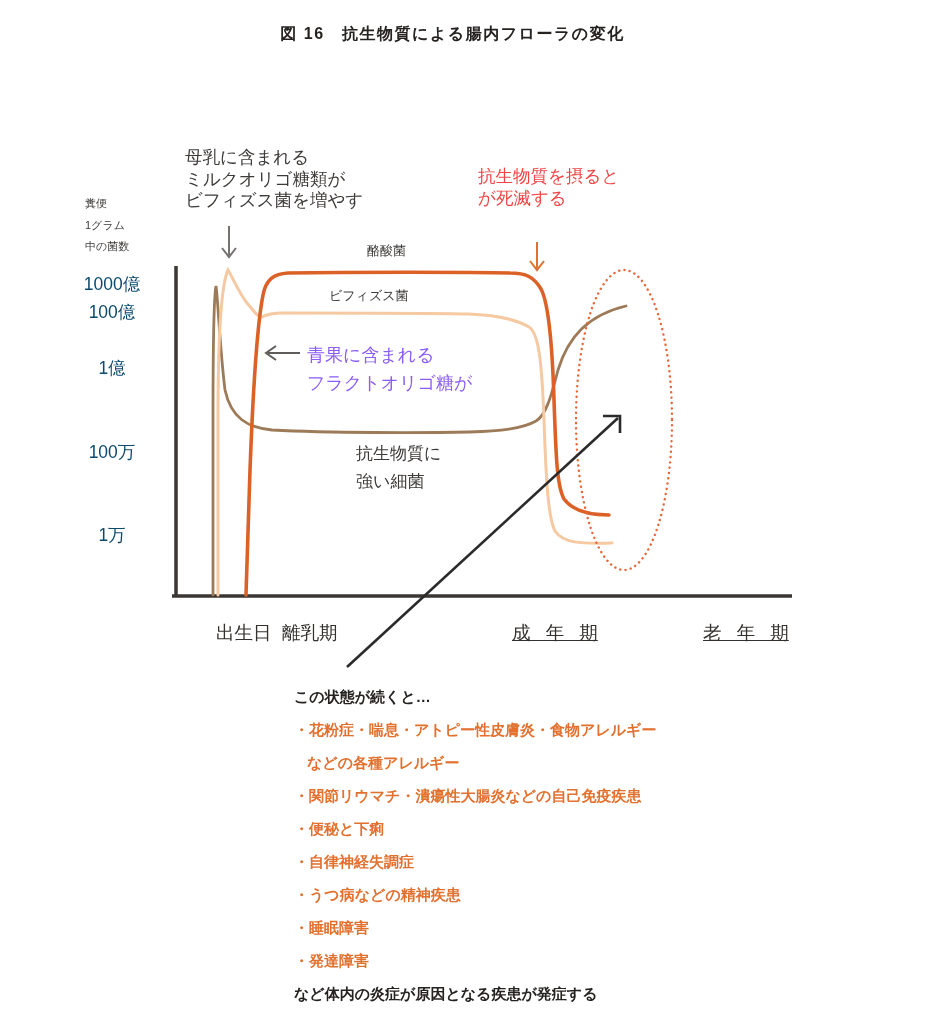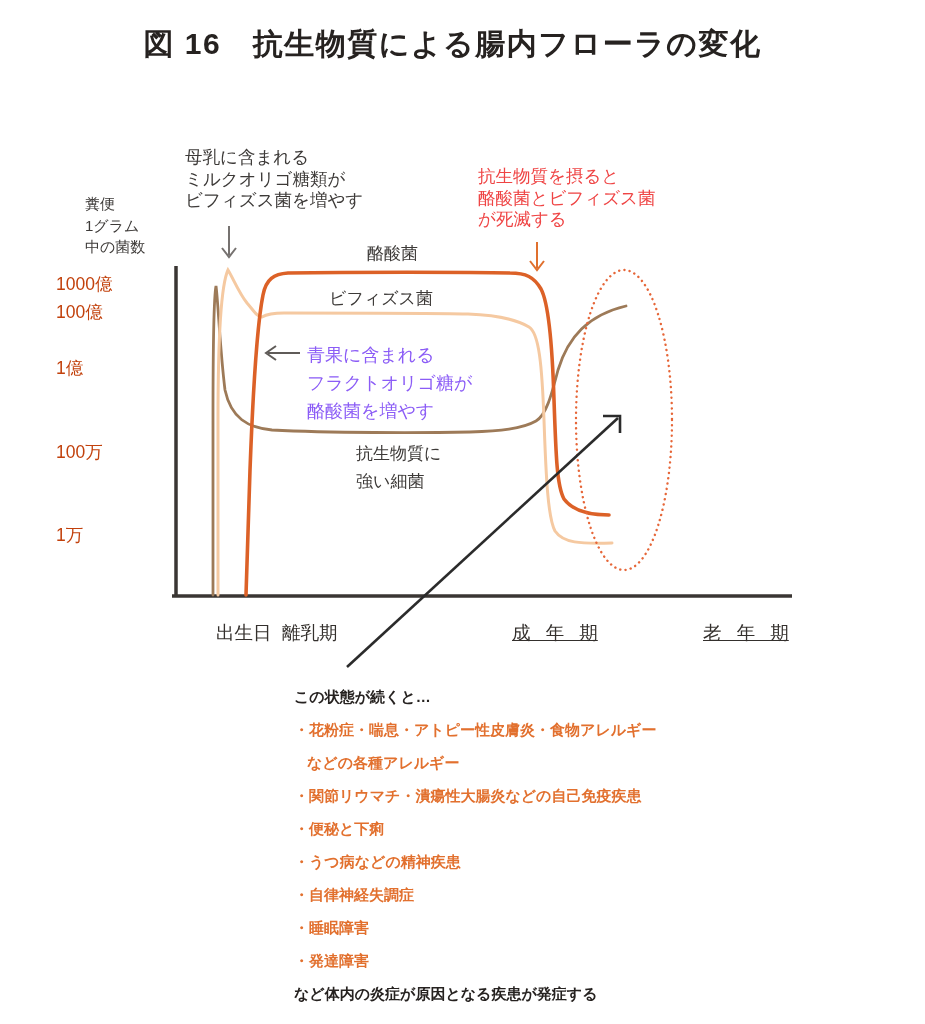--- a/index.html
+++ b/index.html
@@ -1,27 +1,27 @@
 <!DOCTYPE html>
 <html><head>
 <meta charset="utf-8">
 <style>
   html,body{margin:0;padding:0;background:#ffffff;}
   .canvas{position:relative;width:925px;height:1024px;background:#ffffff;overflow:hidden;
           font-family:"Liberation Sans","DejaVu Sans",sans-serif;color:#2b2724;}
   .abs{position:absolute;}
   .title{position:absolute;top:24px;left:0;width:905px;text-align:center;margin:0;
-         font-size:30px;font-weight:bold;letter-spacing:1.5px;color:#262220;}
+         font-size:16px;font-weight:bold;letter-spacing:1.5px;color:#262220;}
   .plot-svg{position:absolute;left:0;top:0;width:925px;height:1024px;}
   .ann{font-size:17.5px;line-height:21.5px;color:#3d3a38;white-space:nowrap;}
   .ann.orange{color:#ef4444;font-family:Liberation Mono, monospace;}
-  .ylab{position:absolute;left:85px;top:193px;font-size:15px;line-height:21.5px;color:#3d3a38;}
-  .tick{position:absolute;left:56px;width:112px;text-align:left;transform:translateY(-50%);
-        font-size:17.5px;color:#c2410c;white-space:nowrap;}
-  .curve-label{position:absolute;font-size:17px;color:#3d3a38;white-space:nowrap;}
+  .ylab{position:absolute;left:85px;top:193px;font-size:11px;line-height:21.5px;color:#3d3a38;}
+  .tick{position:absolute;left:56px;width:112px;text-align:center;transform:translateY(-50%);
+        font-size:17.5px;color:#0c4a6e;white-space:nowrap;}
+  .curve-label{position:absolute;font-size:13px;color:#3d3a38;white-space:nowrap;}
   .fructo{position:absolute;left:307px;top:341px;font-size:18px;line-height:28px;color:#8b5cf6;white-space:nowrap;}
   .resist{position:absolute;left:356px;top:440px;font-size:17px;line-height:28px;color:#3d3a38;white-space:nowrap;}
   .xlab{position:absolute;top:620px;font-size:18.5px;color:#34302d;white-space:nowrap;margin-left:36px;}
   .spread{word-spacing:10px;text-decoration:underline;}
   .cons{position:absolute;left:294px;top:680px;font-size:15px;font-weight:bold;
         line-height:33px;color:#262220;white-space:nowrap;}
   .c-item{color:#e2702e;}
   .c-item.indent{padding-left:13px;}
   .c-footer{color:#262220;}
 </style>
@@ -97,49 +97,47 @@
   <div class="tick" style="top:535px">1万</div>
 
   <div class="ann abs" style="left:185px;top:147px">
     <div>母乳に含まれる</div>
     <div>ミルクオリゴ糖類が</div>
     <div>ビフィズス菌を増やす</div>
   </div>
 
   <div class="ann orange abs" style="left:478px;top:167px">
     <div>抗生物質を摂ると</div>
-    <div>酪酸菌とビフィズス菌</div>
     <div>が死滅する</div>
   </div>
 
   <div class="curve-label" style="left:367px;top:242px">酪酸菌</div>
   <div class="curve-label" style="left:329px;top:287px">ビフィズス菌</div>
 
   <div class="fructo">
     <div>青果に含まれる</div>
     <div>フラクトオリゴ糖が</div>
-    <div>酪酸菌を増やす</div>
   </div>
 
   <div class="resist">
     <div>抗生物質に</div>
     <div>強い細菌</div>
   </div>
 
   <div class="xlab" style="left:180px">出生日</div>
   <div class="xlab" style="left:246px">離乳期</div>
   <div class="xlab spread" style="left:476px">成 年 期</div>
   <div class="xlab spread" style="left:667px">老 年 期</div>
 
   <div class="cons">
     <div>この状態が続くと…</div>
     <div class="c-item">・花粉症・喘息・アトピー性皮膚炎・食物アレルギー</div>
     <div class="c-item indent">などの各種アレルギー</div>
     <div class="c-item">・関節リウマチ・潰瘍性大腸炎などの自己免疫疾患</div>
     <div class="c-item">・便秘と下痢</div>
+    <div class="c-item">・自律神経失調症</div>
     <div class="c-item">・うつ病などの精神疾患</div>
-    <div class="c-item">・自律神経失調症</div>
     <div class="c-item">・睡眠障害</div>
     <div class="c-item">・発達障害</div>
     <div class="c-footer">など体内の炎症が原因となる疾患が発症する</div>
   </div>
 
 </div>
 
 </body></html>

